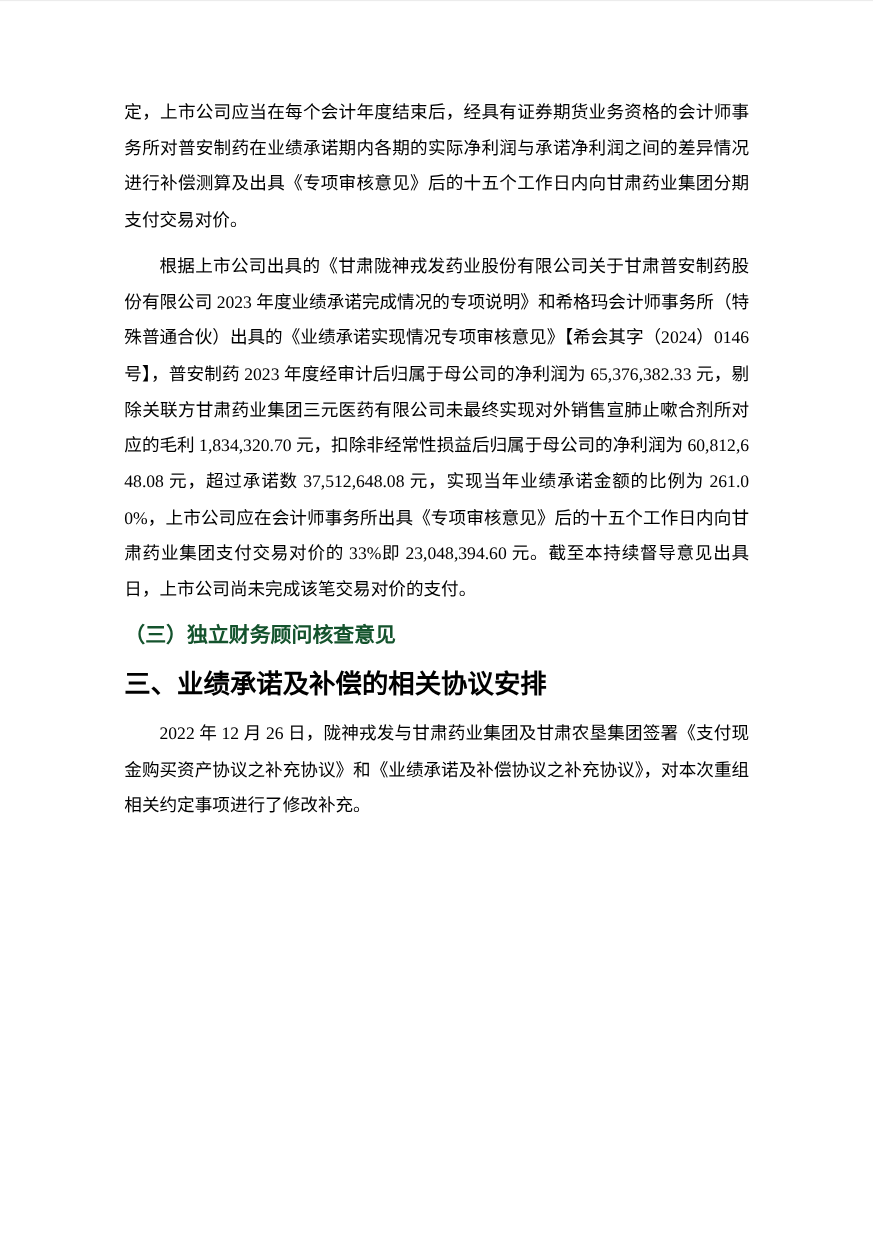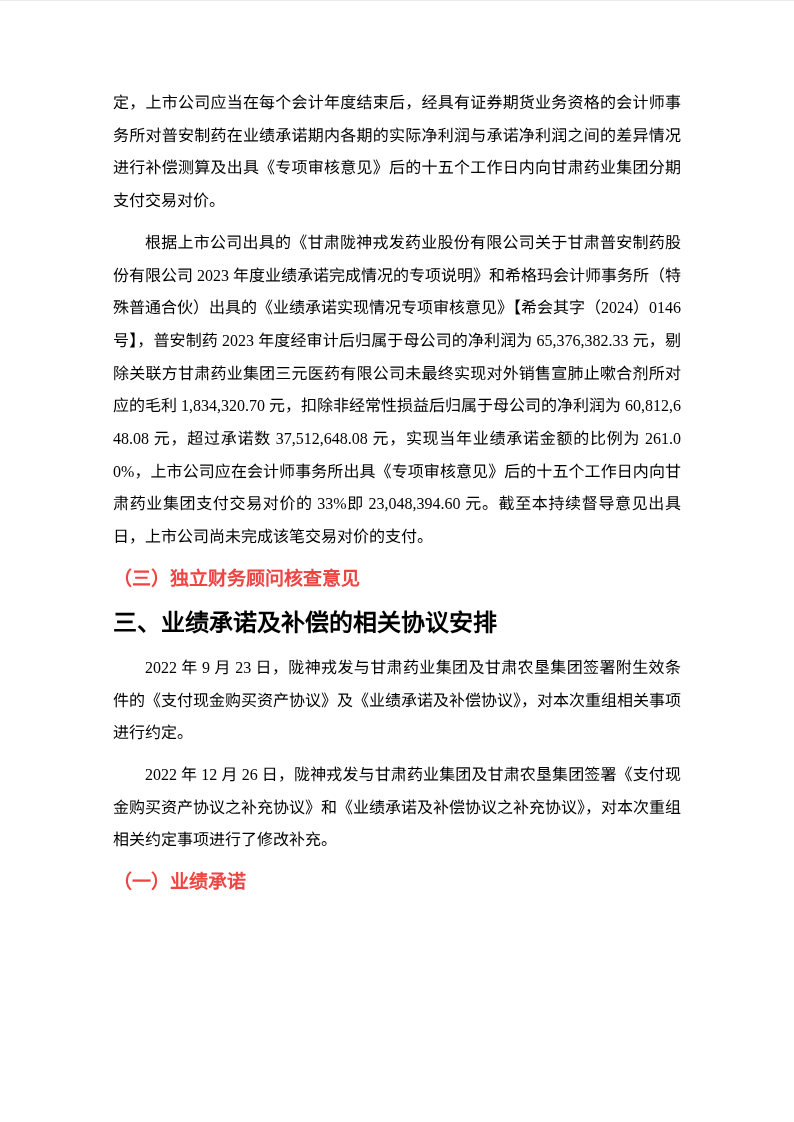--- a/index.html
+++ b/index.html
@@ -34,21 +34,21 @@
   }
   .para.no-indent {
     text-indent: 0;
   }
   .h-sub {
     font-family: "Liberation Sans", "DejaVu Sans", sans-serif;
     font-weight: bold;
     font-size: 19px;
     line-height: 30px;
     margin: 10px 0 13px 0;
-    color: #ef4444;
+    color: #14532d;
   }
   .h-main {
     font-family: "Liberation Sans", "DejaVu Sans", sans-serif;
     font-weight: bold;
     font-size: 24px;
     line-height: 32px;
     margin: 13px 0 13px 0;
     color: #000000;
   }
   .page-number {
@@ -70,22 +70,20 @@
 
     <p class="para no-indent">定，上市公司应当在每个会计年度结束后，经具有证券期货业务资格的会计师事务所对普安制药在业绩承诺期内各期的实际净利润与承诺净利润之间的差异情况进行补偿测算及出具《专项审核意见》后的十五个工作日内向甘肃药业集团分期支付交易对价。</p>
 
     <p class="para">根据上市公司出具的《甘肃陇神戎发药业股份有限公司关于甘肃普安制药股份有限公司 2023 年度业绩承诺完成情况的专项说明》和希格玛会计师事务所（特殊普通合伙）出具的《业绩承诺实现情况专项审核意见》【希会其字（2024）0146 号】，普安制药 2023 年度经审计后归属于母公司的净利润为 65,376,382.33 元，剔除关联方甘肃药业集团三元医药有限公司未最终实现对外销售宣肺止嗽合剂所对应的毛利 1,834,320.70 元，扣除非经常性损益后归属于母公司的净利润为 60,812,648.08 元，超过承诺数 37,512,648.08 元，实现当年业绩承诺金额的比例为 261.00%，上市公司应在会计师事务所出具《专项审核意见》后的十五个工作日内向甘肃药业集团支付交易对价的 33%即 23,048,394.60 元。截至本持续督导意见出具日，上市公司尚未完成该笔交易对价的支付。</p>
 
     <h3 class="h-sub">（三）独立财务顾问核查意见</h3>
 
 
     <h2 class="h-main">三、业绩承诺及补偿的相关协议安排</h2>
 
-    <p class="para">2022 年 9 月 23 日，陇神戎发与甘肃药业集团及甘肃农垦集团签署附生效条件的《支付现金购买资产协议》及《业绩承诺及补偿协议》，对本次重组相关事项进行约定。</p>
 
     <p class="para">2022 年 12 月 26 日，陇神戎发与甘肃药业集团及甘肃农垦集团签署《支付现金购买资产协议之补充协议》和《业绩承诺及补偿协议之补充协议》，对本次重组相关约定事项进行了修改补充。</p>
 
-    <h3 class="h-sub">（一）业绩承诺</h3>
 
   </div>
 
   <div class="page-number">7</div>
 </div>
 
 </body></html>

